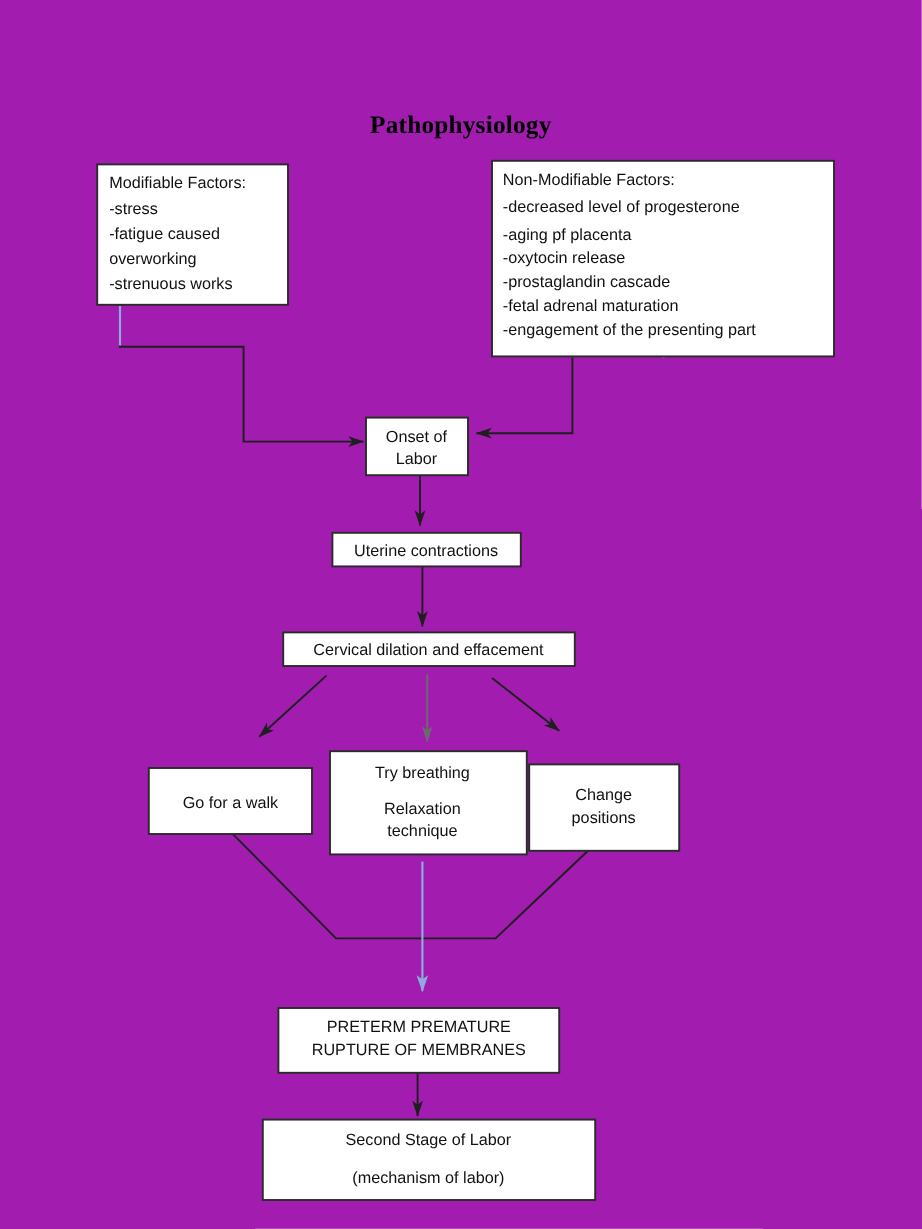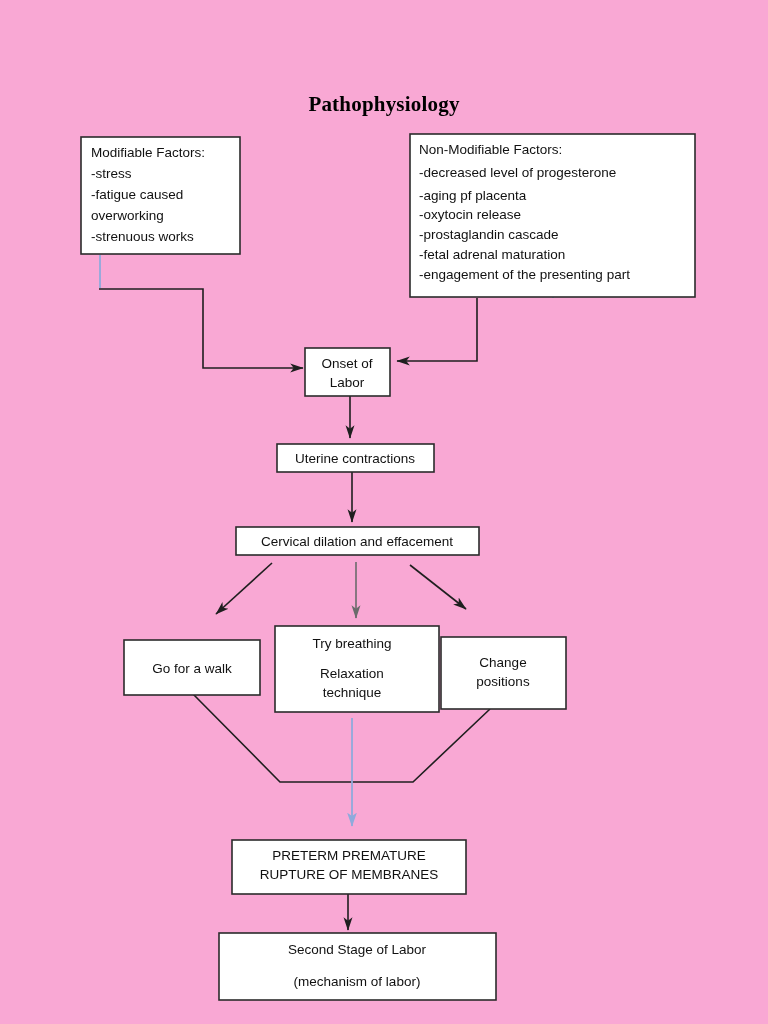--- a/index.html
+++ b/index.html
@@ -12,21 +12,21 @@
     width: 768px;
     height: 1024px;
     font-family: "Liberation Sans", sans-serif;
     color: #000000;
     overflow: hidden;
   }
   #page {
     position: relative;
     width: 768px;
     height: 1024px;
-    background: #f9a8d4;
+    background: #a21caf;
   }
   #diagram-title {
     position: absolute;
     left: 0;
     top: 92px;
     width: 768px;
     text-align: center;
     font-family: "Liberation Serif", serif;
     font-weight: bold;
     font-size: 21px;

